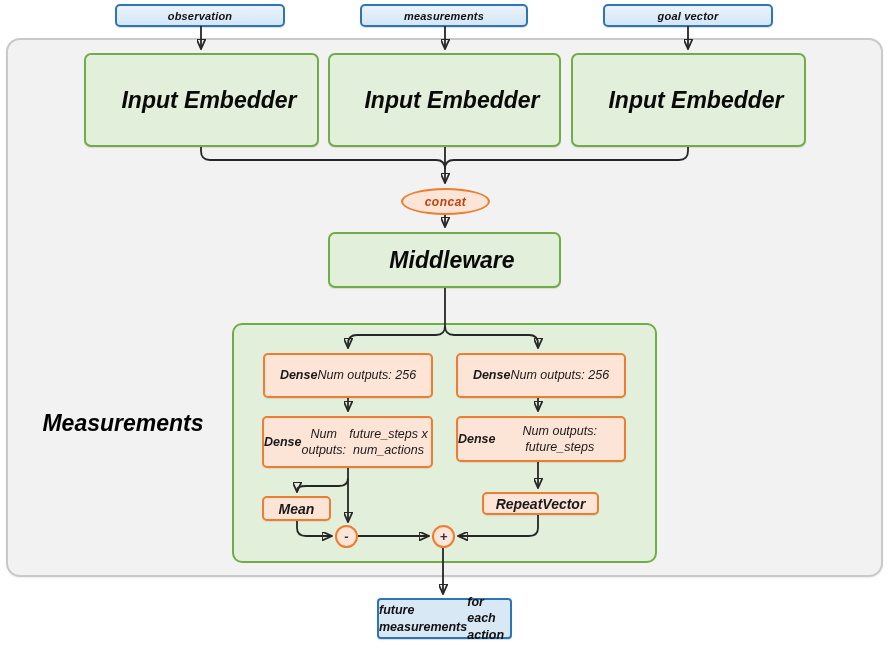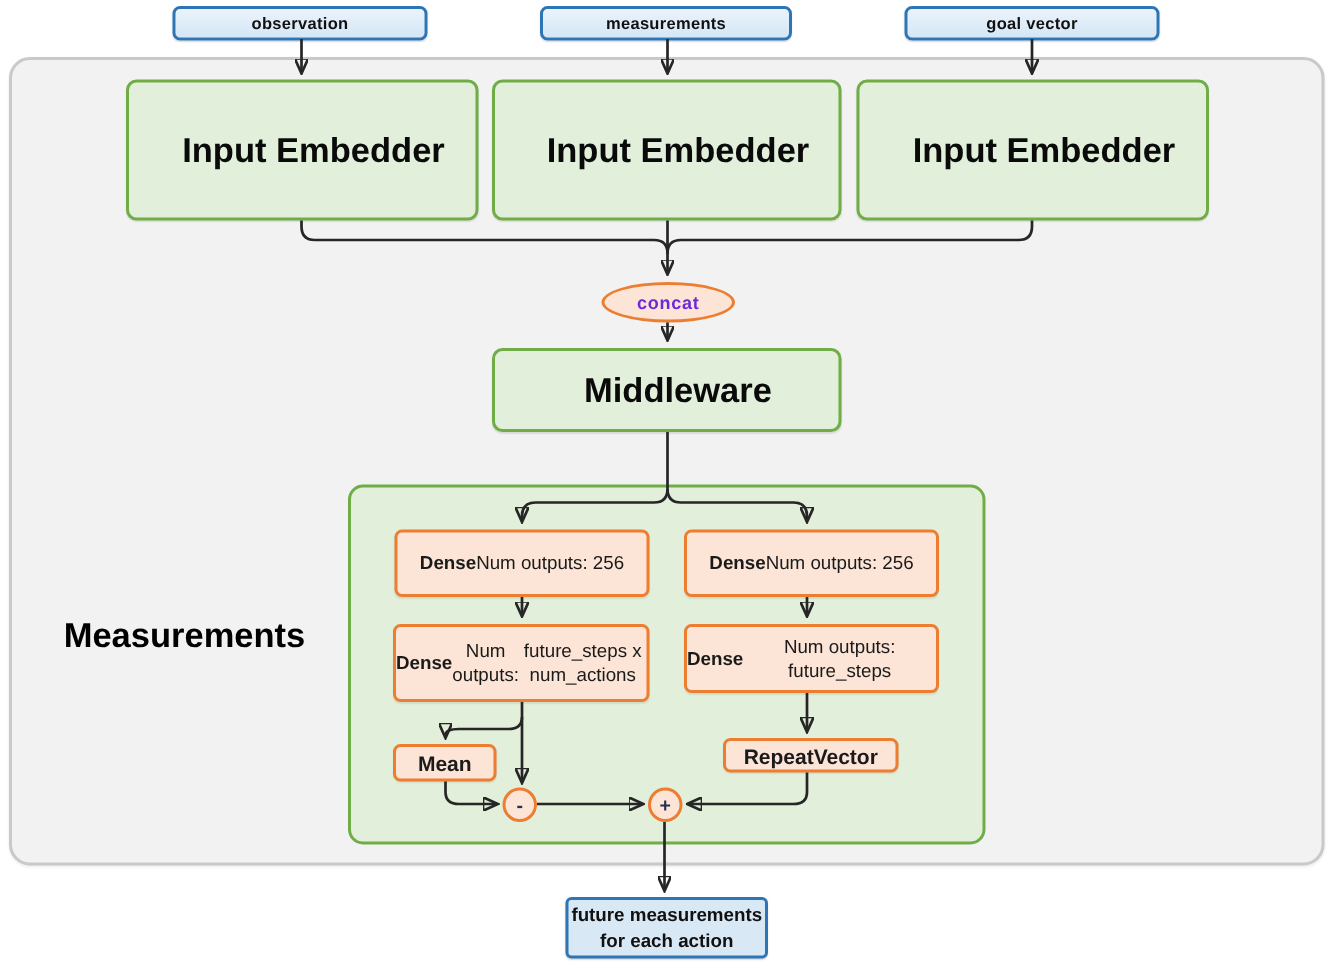--- a/index.html
+++ b/index.html
@@ -1,17 +1,17 @@
 <!DOCTYPE html>
 <html><head>
 <meta charset="utf-8">
 <style>
   html,body{margin:0;padding:0;background:#ffffff;}
   body{font-family:"Liberation Sans","DejaVu Sans",sans-serif;}
-  .canvas{position:relative;width:890px;height:650px;background:#ffffff;overflow:hidden;}
+  .canvas{position:relative;width:890px;height:650px;background:#ffffff;overflow:hidden;font-style:italic;}
   .abs{position:absolute;box-sizing:border-box;}
 
   .gray-container{
     left:6px;top:38px;width:877px;height:539px;
     background:#F2F2F2;border:2px solid #C9C9C9;border-radius:14px;
     box-shadow:0 1px 2px rgba(0,0,0,0.08);
   }
   .green-container{
     left:232px;top:323px;width:425px;height:240px;
     background:#E2EFDA;border:2.5px solid #70AD47;border-radius:10px;
@@ -36,21 +36,21 @@
     box-shadow:0 1px 1px rgba(0,0,0,0.15);
   }
   .input-1{left:115px;top:4px;width:170px;height:23px;}
   .input-2{left:360px;top:4px;width:168px;height:23px;}
   .input-3{left:603px;top:4px;width:170px;height:23px;}
 
   .concat{
     left:401px;top:188px;width:89px;height:27px;
     background:#FCE4D6;border:2.5px solid #ED7D31;border-radius:50%;
     display:flex;align-items:center;justify-content:center;
-    font-weight:bold;font-size:12px;color:#6d28d9;letter-spacing:0.5px;
+    font-weight:bold;font-size:12px;color:#c2410c;letter-spacing:0.5px;
   }
 
   .orange-box{
     background:#FCE4D6;border:2.5px solid #ED7D31;border-radius:5px;
     display:flex;flex-direction:row;align-items:center;justify-content:center;
     color:#1a1a1a;text-align:center;
     box-shadow:0 1px 1px rgba(0,0,0,0.08);
   }
   .dense{font-size:12.5px;line-height:1.3;}
   .dense .t{font-weight:bold;}
@@ -70,21 +70,21 @@
   .op-plus{left:432px;top:525px;width:23px;height:23px;}
 
   .head-label{
     left:16px;top:408px;width:214px;text-align:center;
     font-weight:bold;font-size:23px;color:#000;line-height:1.35;
   }
 
   .output-box{
     left:377px;top:598px;width:135px;height:41px;
     background:#D9E8F5;border:2.5px solid #2E75B6;border-radius:4px;
-    display:flex;flex-direction:column;align-items:center;justify-content:center;
+    display:flex;flex-direction:row;align-items:center;justify-content:center;
     font-weight:bold;font-size:12.5px;color:#111;line-height:1.3;
     box-shadow:0 1px 1px rgba(0,0,0,0.15);
   }
 
   svg.wires{position:absolute;left:0;top:0;width:890px;height:650px;pointer-events:none;}
   svg.wires path{fill:none;stroke:#262626;stroke-width:1.8px;}
 </style>
 </head>
 <body>
 

